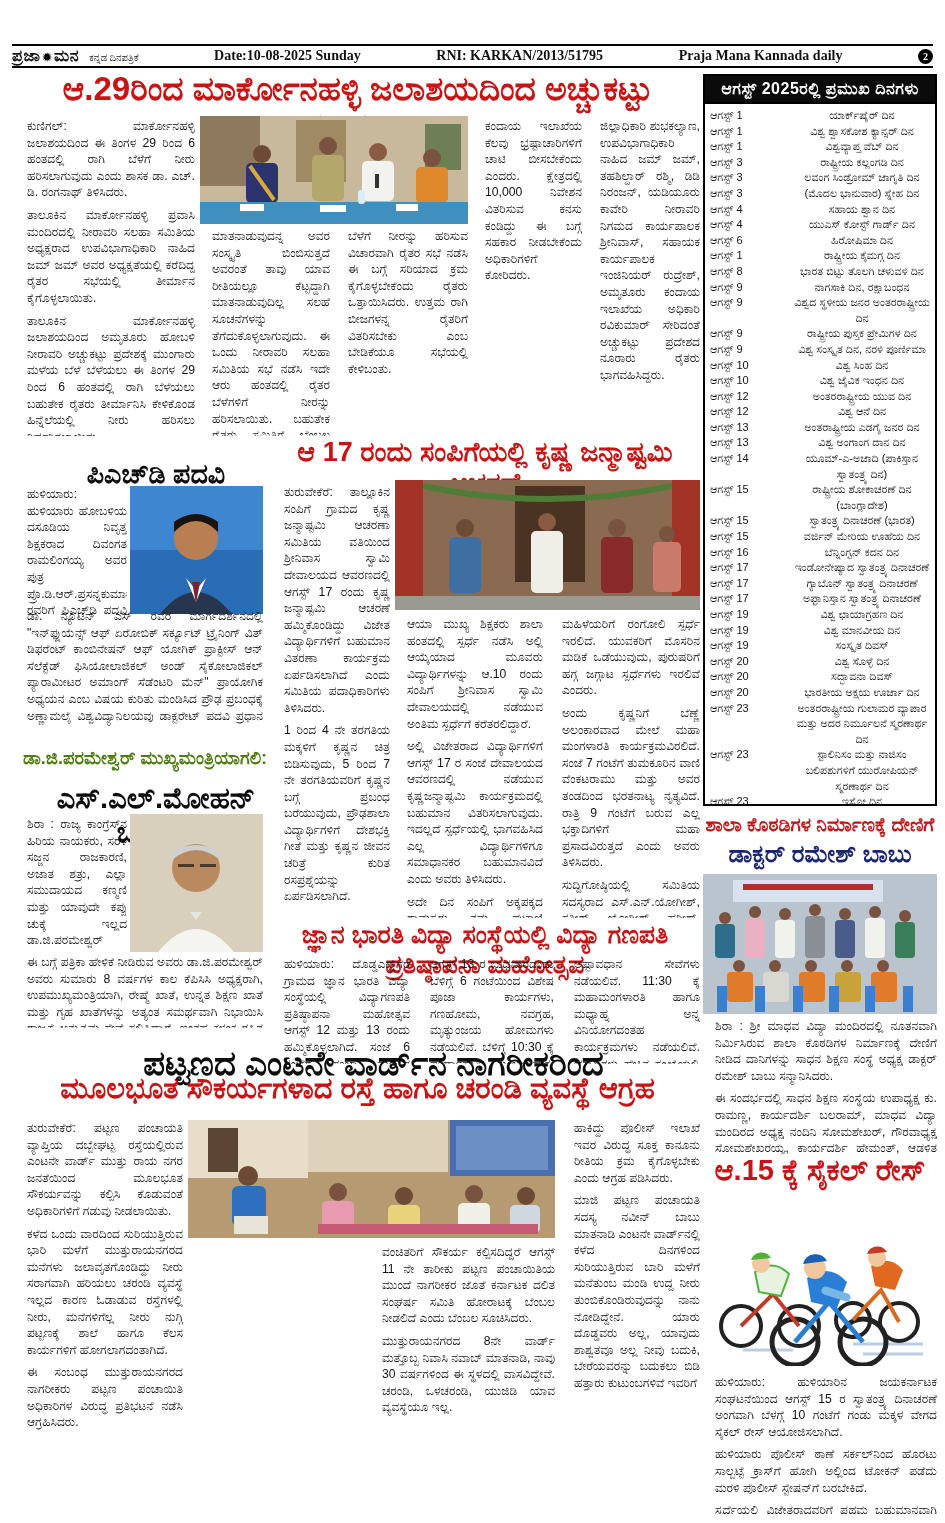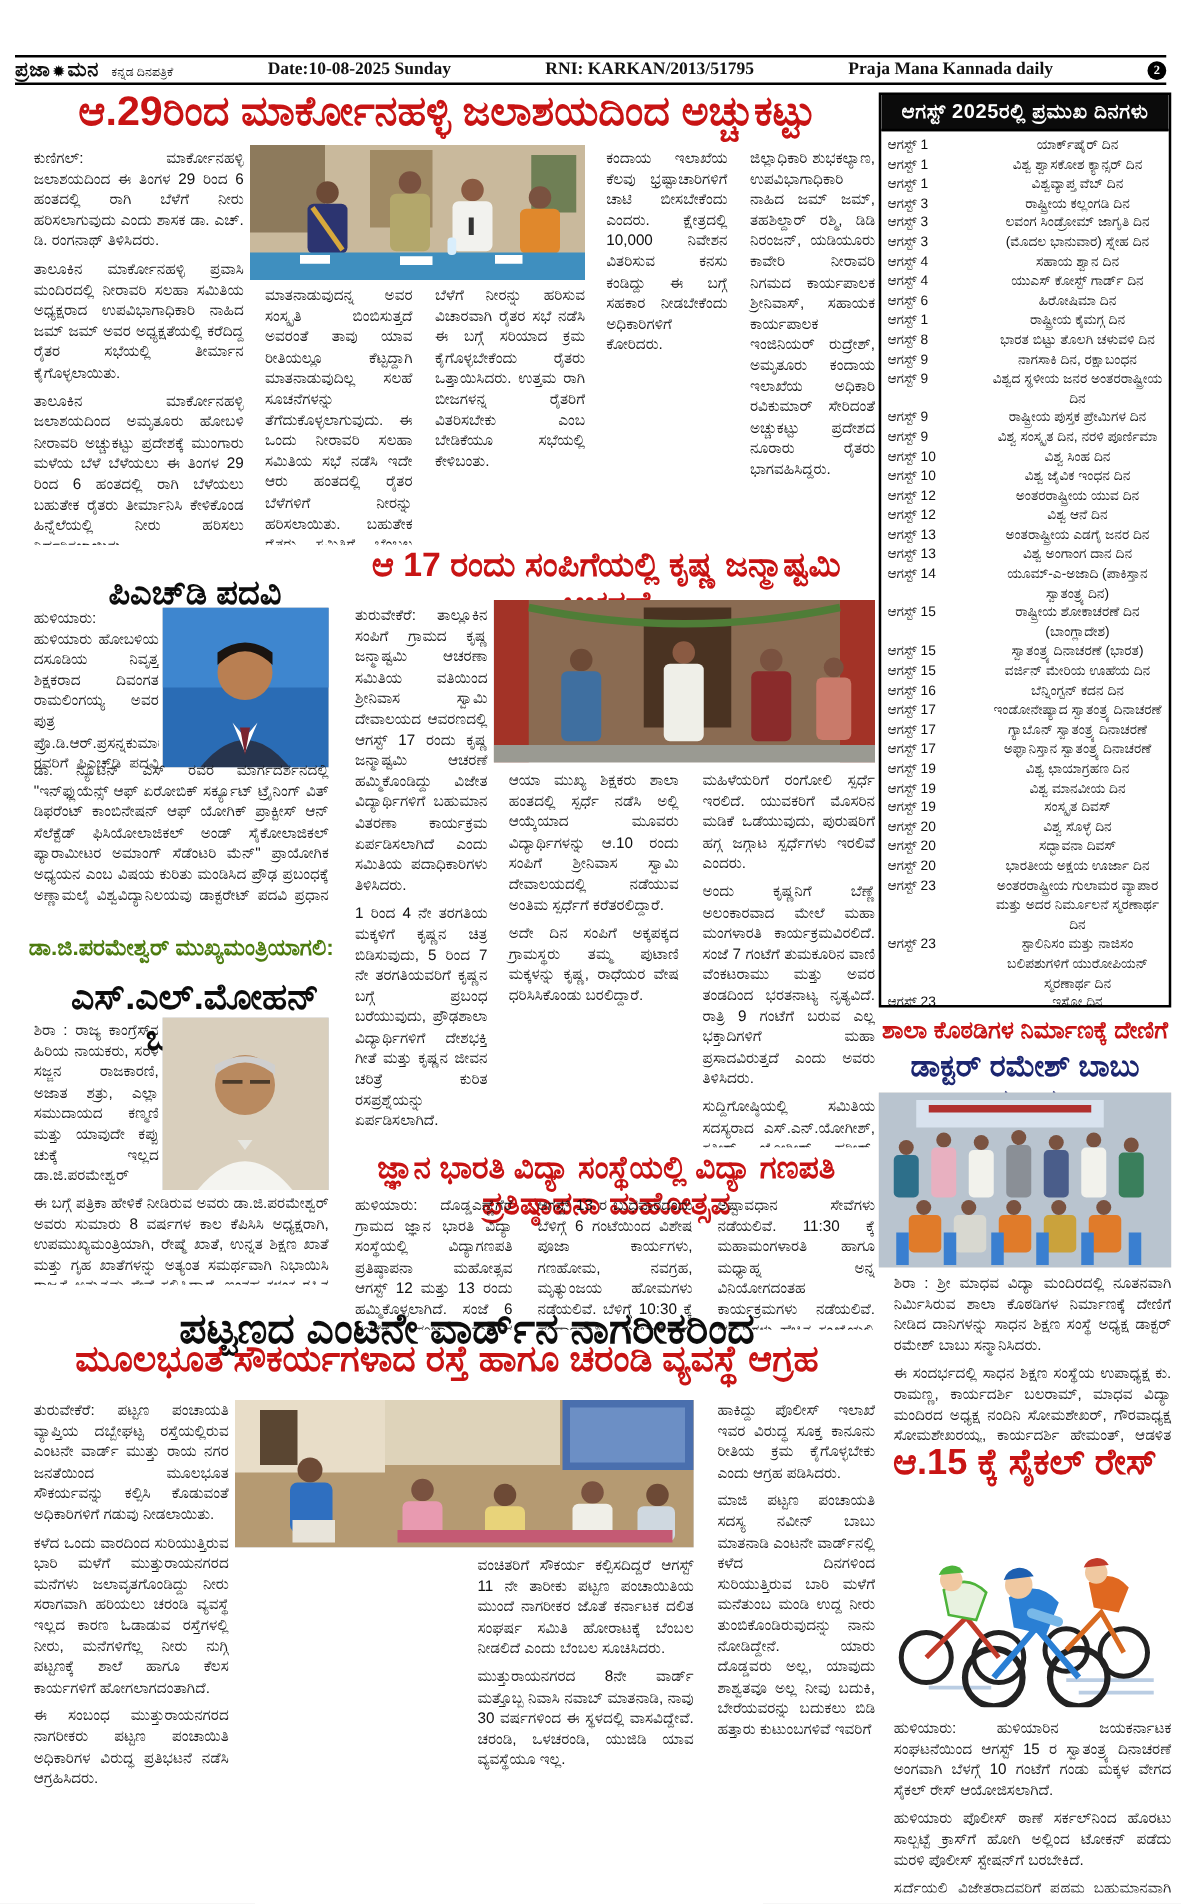--- a/index.html
+++ b/index.html
@@ -375,20 +375,21 @@
         <rect x="136" y="51" width="32" height="62" rx="5" fill="#efefe8"></rect>
       <circle cx="222" cy="48" r="9" fill="#7a5240"></circle>
         <rect x="206" y="57" width="32" height="56" rx="5" fill="#8a2b2b"></rect>
       <circle cx="272" cy="54" r="8" fill="#7a5240"></circle>
         <rect x="258" y="62" width="28" height="50" rx="5" fill="#c97a6a"></rect>
       <rect x="0" y="116" width="305" height="14" fill="#9a9a92"></rect>
     </svg>
   </div>
   <div class="col" style="left:395px;top:616px;width:148px;height:302px">
       <p>ಆಯಾ ಮುಖ್ಯ ಶಿಕ್ಷಕರು ಶಾಲಾ ಹಂತದಲ್ಲಿ ಸ್ಪರ್ಧೆ ನಡೆಸಿ ಅಲ್ಲಿ ಆಯ್ಕೆಯಾದ ಮೂವರು ವಿದ್ಯಾರ್ಥಿಗಳನ್ನು ಆ.10 ರಂದು ಸಂಪಿಗೆ ಶ್ರೀನಿವಾಸ ಸ್ವಾಮಿ ದೇವಾಲಯದಲ್ಲಿ ನಡೆಯುವ ಅಂತಿಮ ಸ್ಪರ್ಧೆಗೆ ಕರೆತರಲಿದ್ದಾರೆ.</p>
+      <p>ಅಲ್ಲಿ ವಿಜೇತರಾದ ವಿದ್ಯಾರ್ಥಿಗಳಿಗೆ ಆಗಸ್ಟ್ 17 ರ ಸಂಜೆ ದೇವಾಲಯದ ಆವರಣದಲ್ಲಿ ನಡೆಯುವ ಕೃಷ್ಣಜನ್ಮಾಷ್ಟಮಿ ಕಾರ್ಯಕ್ರಮದಲ್ಲಿ ಬಹುಮಾನ ವಿತರಿಸಲಾಗುವುದು. ಇದಲ್ಲದೆ ಸ್ಪರ್ಧೆಯಲ್ಲಿ ಭಾಗವಹಿಸಿದ ಎಲ್ಲ ವಿದ್ಯಾರ್ಥಿಗಳಿಗೂ ಸಮಾಧಾನಕರ ಬಹುಮಾನವಿದೆ ಎಂದು ಅವರು ತಿಳಿಸಿದರು.</p>
       <p>ಅದೇ ದಿನ ಸಂಪಿಗೆ ಅಕ್ಕಪಕ್ಕದ ಗ್ರಾಮಸ್ಥರು ತಮ್ಮ ಪುಟಾಣಿ ಮಕ್ಕಳನ್ನು ಕೃಷ್ಣ, ರಾಧೆಯರ ವೇಷ ಧರಿಸಿಸಿಕೊಂಡು ಬರಲಿದ್ದಾರೆ.</p>
     </div>
   <div class="col" style="left:550px;top:616px;width:150px;height:302px">
       <p>ಮಹಿಳೆಯರಿಗೆ ರಂಗೋಲಿ ಸ್ಪರ್ಧೆ ಇರಲಿದೆ. ಯುವಕರಿಗೆ ಮೊಸರಿನ ಮಡಿಕೆ ಒಡೆಯುವುದು, ಪುರುಷರಿಗೆ ಹಗ್ಗ ಜಗ್ಗಾಟ ಸ್ಪರ್ಧೆಗಳು ಇರಲಿವೆ ಎಂದರು.</p>
       <p>ಅಂದು ಕೃಷ್ಣನಿಗೆ ಬೆಣ್ಣೆ ಅಲಂಕಾರವಾದ ಮೇಲೆ ಮಹಾ ಮಂಗಳಾರತಿ ಕಾರ್ಯಕ್ರಮವಿರಲಿದೆ. ಸಂಜೆ 7 ಗಂಟೆಗೆ ತುಮಕೂರಿನ ವಾಣಿ ವೆಂಕಟರಾಮು ಮತ್ತು ಅವರ ತಂಡದಿಂದ ಭರತನಾಟ್ಯ ನೃತ್ಯವಿದೆ. ರಾತ್ರಿ 9 ಗಂಟೆಗೆ ಬರುವ ಎಲ್ಲ ಭಕ್ತಾದಿಗಳಿಗೆ ಮಹಾ ಪ್ರಸಾದವಿರುತ್ತದೆ ಎಂದು ಅವರು ತಿಳಿಸಿದರು.</p>
       <p>ಸುದ್ದಿಗೋಷ್ಠಿಯಲ್ಲಿ ಸಮಿತಿಯ ಸದಸ್ಯರಾದ ಎಸ್.ಎನ್.ಯೋಗೀಶ್, ಸತೀಶ್, ಯೋಗೀಶ್, ಹರೀಶ್, ನಿವೃತ್ತ ಶಿಕ್ಷಕ ಎಸ್.ಆರ್.ವಿಜಯಕುಮಾರ್ ಮತ್ತು ದೇವಾಲಯದ ಅರ್ಚಕರು ಇದ್ದರು.</p>
     </div>
 
   <h2 class="hl-red" style="left:270px;top:920px;width:430px;font-size:25px">ಜ್ಞಾನ ಭಾರತಿ ವಿದ್ಯಾ ಸಂಸ್ಥೆಯಲ್ಲಿ ವಿದ್ಯಾ ಗಣಪತಿ ಪ್ರತಿಷ್ಠಾಪನಾ ಮಹೋತ್ಸವ</h2>
   <div class="col" style="left:272px;top:956px;width:138px;height:108px">

